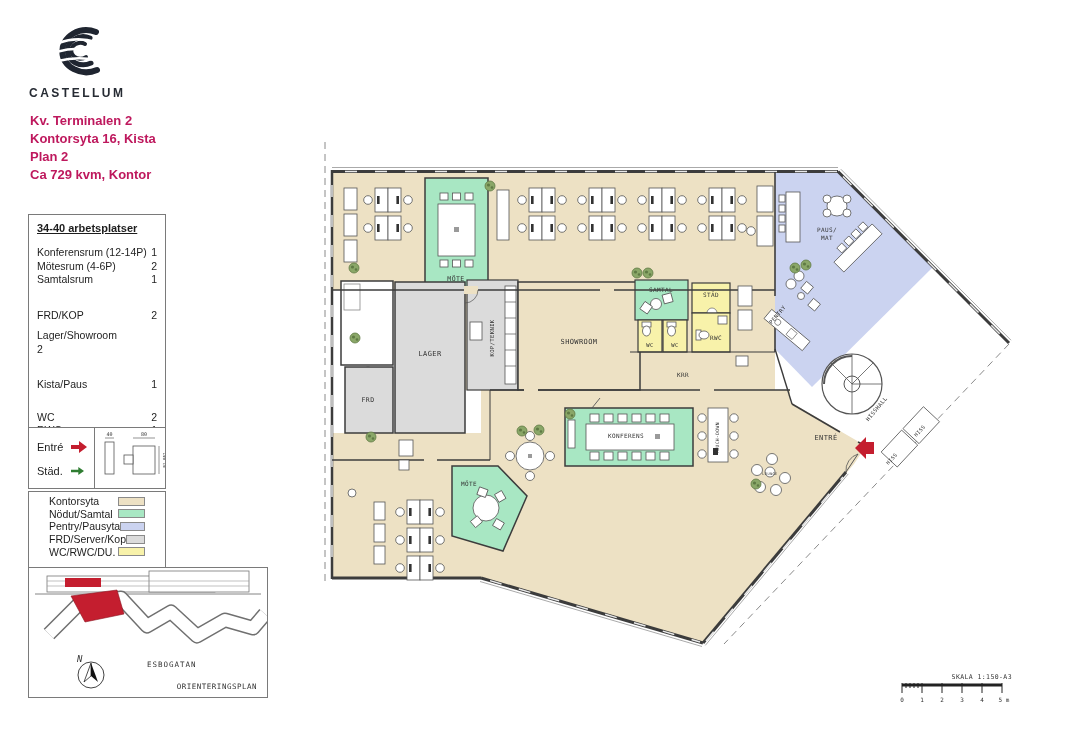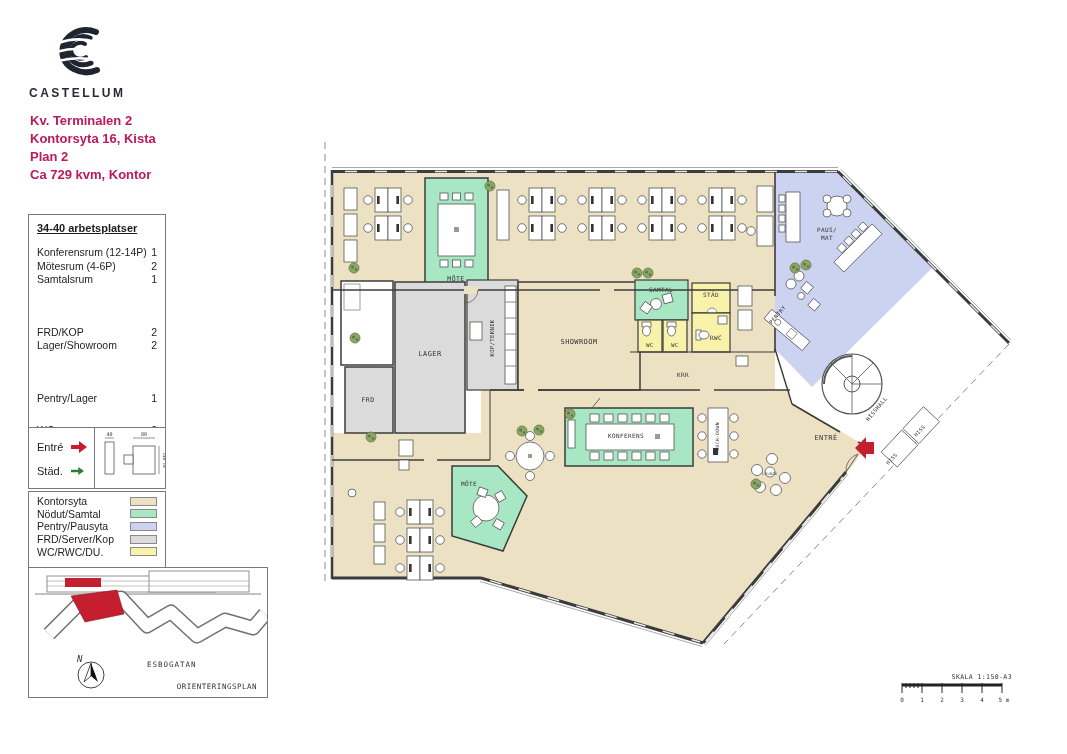--- a/index.html
+++ b/index.html
@@ -8,25 +8,25 @@
   
   #logo{position:absolute;left:44px;top:18px;width:66px;height:68px;}
   #brand{position:absolute;left:29px;top:86px;font-size:12px;font-weight:bold;
          letter-spacing:2.5px;color:#262b33;}
   #address{position:absolute;left:30px;top:112px;font-size:13px;font-weight:bold;
            line-height:18px;color:#be185d;}
   .panel-box{position:absolute;border:1.2px solid #7a7a7a;background:#fff;box-sizing:border-box;}
   #program-box{left:28px;top:214px;width:138px;height:271px;padding:7px 8px 0 8px;font-size:10.5px;}
   #program-title{font-weight:bold;font-size:11px;text-decoration:underline;margin-bottom:12px;}
   .prow{display:flex;justify-content:space-between;line-height:13.5px;}
-  .gap-lg{margin-top:39px;} .gap-sm{} .gap-md{margin-top:19px;}
+  .gap-lg{margin-top:22px;} .gap-sm{margin-top:7px;flex-direction:column;} .gap-md{margin-top:19px;}
   #symbols-box{left:28px;top:427px;width:138px;height:62px;display:flex;}
   #symbols-left{width:66px;border-right:1.2px solid #7a7a7a;padding:7px 0 0 8px;box-sizing:border-box;font-size:11px;}
   .symrow{display:flex;align-items:center;gap:8px;height:24px;}
-  #legend-box{left:28px;top:491px;width:138px;height:88px;padding:3px 8px;font-size:10.5px;}
+  #legend-box{left:28px;top:491px;width:138px;height:88px;padding:3px 20px;font-size:10.5px;}
   .lrow{display:flex;justify-content:space-between;align-items:center;height:12.6px;}
   .sw{width:27px;height:9px;border:0.8px solid #8a8a8a;box-sizing:border-box;}
   .sw0{background:#EDE1C4;} .sw1{background:#A8E7C3;} .sw2{background:#CBD3F0;}
   .sw3{background:#DBDBDB;} .sw4{background:#F8F2AA;}
   #orient-box{left:28px;top:567px;width:240px;height:131px;}
   
   #plan-svg{position:absolute;left:315px;top:130px;}
   #scalebar-svg{position:absolute;left:888px;top:668px;}
   svg text{font-family:"DejaVu Sans Mono",monospace;fill:#333;}
   .rlabel{letter-spacing:0.4px;}
@@ -72,21 +72,21 @@
       </div>
   <div class="prow gap-lg">
         <span>FRD/KOP</span>
         <span>2</span>
       </div>
   <div class="prow gap-sm">
         <span>Lager/Showroom</span>
         <span>2</span>
       </div>
   <div class="prow gap-lg">
-        <span>Pentry/Lager</span>
+        <span>Kista/Paus</span>
         <span>1</span>
       </div>
   <div class="prow gap-md">
         <span>WC</span>
         <span>2</span>
       </div>
   <div class="prow">
         <span>RWC</span>
         <span>1</span>
       </div>

